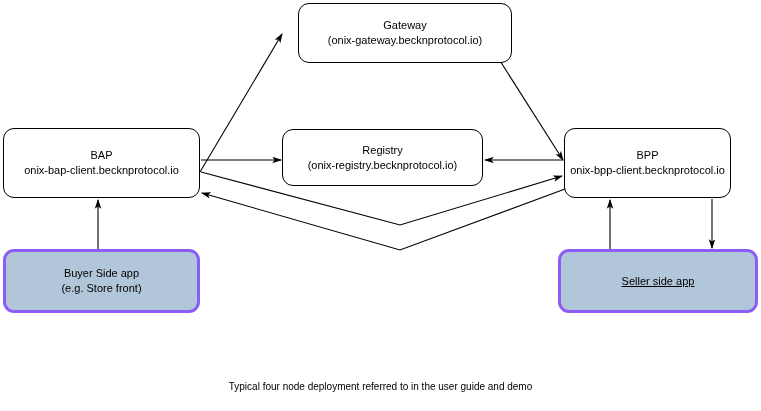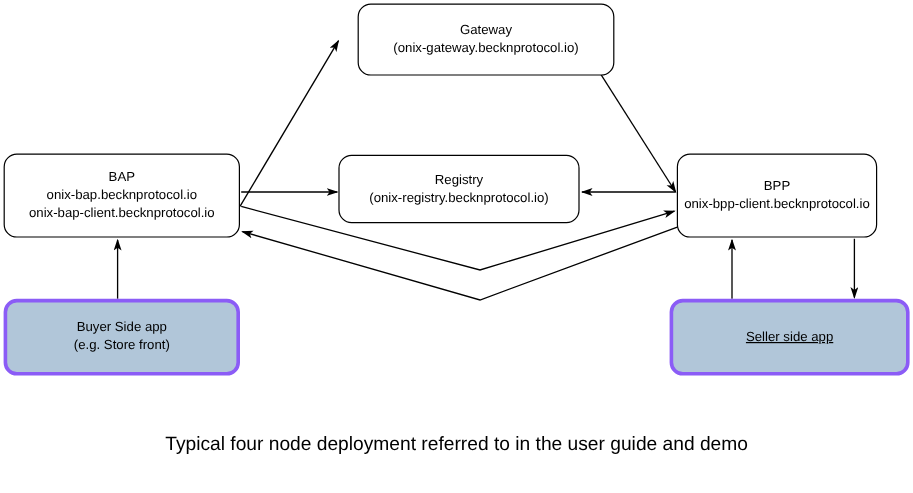--- a/index.html
+++ b/index.html
@@ -43,24 +43,24 @@
   }
   .node .title {
     white-space: nowrap;
   }
   .node .sub {
     white-space: nowrap;
   }
   #caption {
     position: absolute;
     left: 0;
-    top: 362px;
+    top: 381px;
     width: 761px;
     text-align: center;
-    font-size: 16px;
+    font-size: 10px;
     color: #000000;
   }
 </style>
 </head>
 <body>
 
 <svg id="canvas" viewBox="0 0 761 411" xmlns="http://www.w3.org/2000/svg">
   <defs>
     <marker id="arrowhead" markerWidth="9" markerHeight="9" refX="8" refY="3" orient="auto" markerUnits="strokeWidth">
       <path d="M0,0 L9,3 L0,6 L2.2,3 z" fill="#000000"></path>
@@ -78,21 +78,20 @@
   <polyline fill="none" stroke="#000000" stroke-width="1.1" marker-end="url(#arrowhead)" points="712,199 712,248"></polyline>
 </svg>
 
 <div class="node" id="node-0" style="left: 282px; top: 3px; width: 214px; height: 60px; margin-left: 16px;">
   <div class="title">Gateway</div>
   <div class="sub">(onix-gateway.becknprotocol.io)</div>
 </div>
 
 <div class="node" id="node-1" style="left: 3px; top: 128px; width: 197px; height: 70px; justify-content: center;">
   <div class="title">BAP</div>
-  <div class="sub">onix-bap.becknprotocol.io</div>
   <div class="sub">onix-bap-client.becknprotocol.io</div>
 </div>
 
 <div class="node" id="node-2" style="left: 282px; top: 129px; width: 201px; height: 57px;">
   <div class="title">Registry</div>
   <div class="sub">(onix-registry.becknprotocol.io)</div>
 </div>
 
 <div class="node" id="node-3" style="left: 564px; top: 128px; width: 167px; height: 70px;">
   <div class="title">BPP</div>

